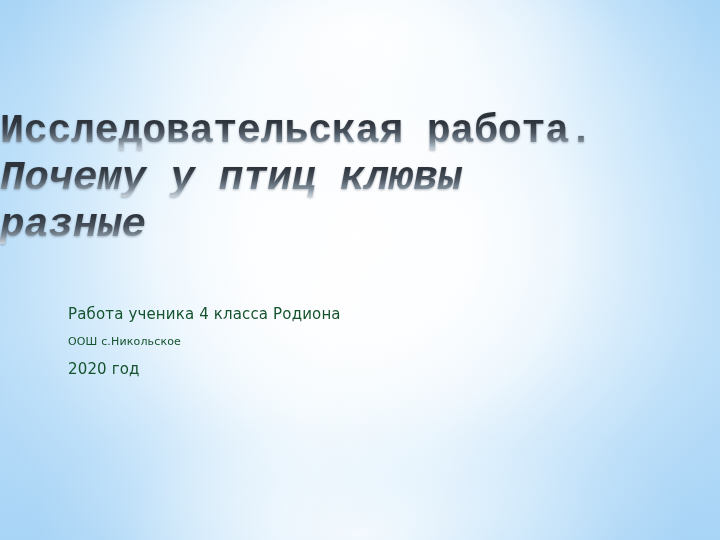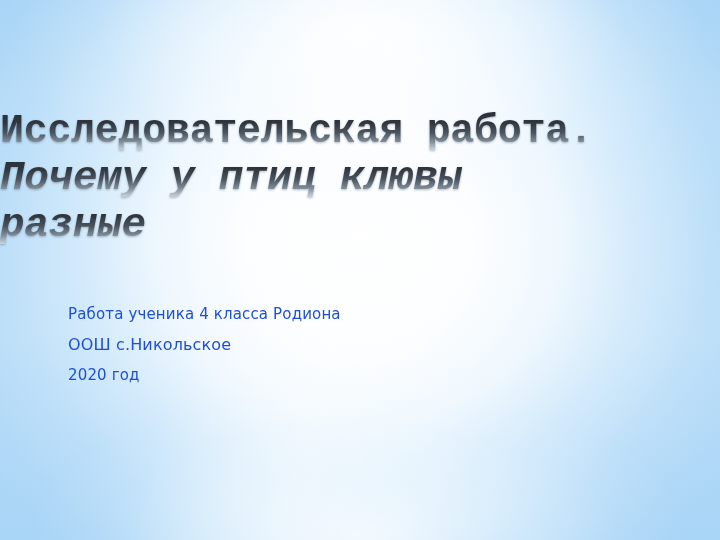--- a/index.html
+++ b/index.html
@@ -169,38 +169,38 @@
   .line-2-wrap { height: 47px; }
   .line-3-wrap { height: 47px; }
 
   
   #subtitle-block {
     position: absolute;
     left: 68px;
     top: 306px;
     width: 560px;
     z-index: 4;
-    color: #1d4ed8;
+    color: #14532d;
     font-size: 15px;
     line-height: 1.12;
   }
 
   .subtitle-para {
     margin: 0 0 13px 0;
     font-size: 15px;
     letter-spacing: 0.15px;
   }
 
   .subtitle-para:last-child {
     margin-bottom: 0;
   }
 
   .subtitle-sub {
     display: block;
-    font-size: 16px;
+    font-size: 11px;
     letter-spacing: 0.15px;
   }
 </style>
 </head>
 <body>
 
 <div id="slide">
 
   <div class="bg-layer bg-vertical"></div>
   <div class="bg-layer bg-glow-main"></div>

